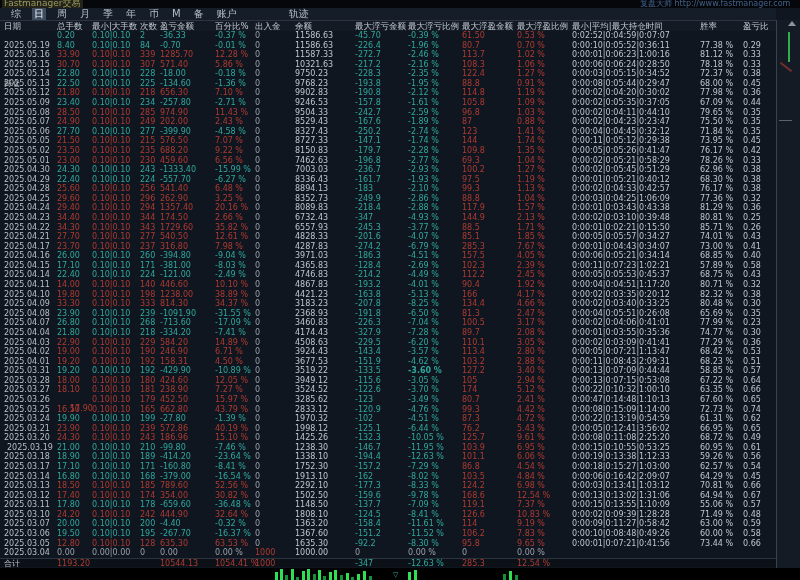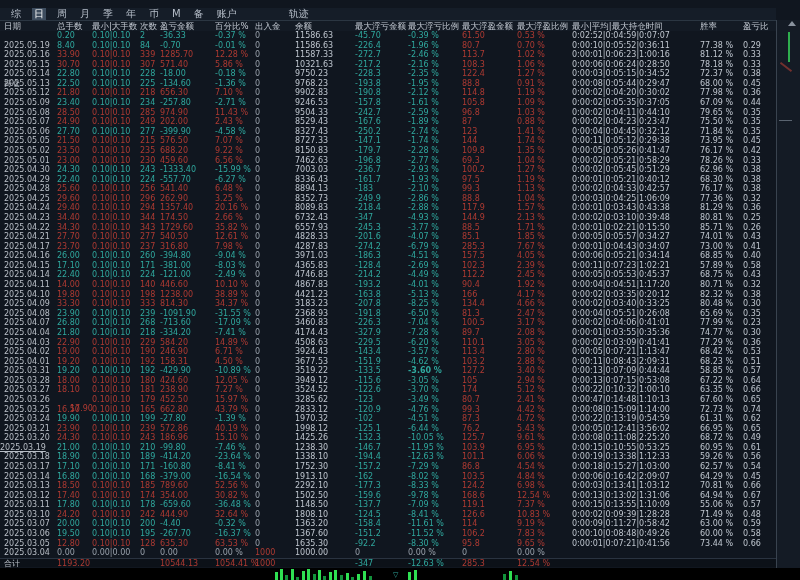--- a/index.html
+++ b/index.html
@@ -45,20 +45,24 @@
   .bar { position:absolute; bottom:0; width:3px; }
   .bar.bright { background:#2fe052; }
   .bar.dim { background:#12913a; }
   #strip-marker { position:absolute; bottom:1px; font-size:7px; line-height:7px; color:#2fa89e; }
 </style>
 </head>
 <body>
 
 <div id="win">
 
+  <div id="titlebar">
+    <span id="title-left">Fastmanager交易</span>
+    <span id="title-right">复盘大师 http://www.fastmanager.com</span>
+  </div>
 
   <div id="tabbar">
       <span class="tab">综</span>
       <span class="tab active">日</span>
       <span class="tab">周</span>
       <span class="tab">月</span>
       <span class="tab">季</span>
       <span class="tab">年</span>
       <span class="tab">币</span>
       <span class="tab">M</span>
@@ -809,21 +813,21 @@
         <span class="c txt" style="left: 295px;">1425.26</span>
         <span class="c neg" style="left: 355px;">-132.3</span>
         <span class="c neg" style="left: 408px;">-10.05 %</span>
         <span class="c pos" style="left: 462px;">125.7</span>
         <span class="c pos" style="left: 517px;">9.61 %</span>
         <span class="c txt" style="left: 572px;">0:00:08|0:11:08|2:25:20</span>
         <span class="c txt" style="left: 700px;">68.72 %</span>
         <span class="c txt" style="left: 743px;">0.49</span>
       </div>
       <div class="r">
-        <span class="c date" style="left: 0; text-decoration: underline;">2025.03.19</span>
+        <span class="c date" style="left: 7px;">2025.03.19</span>
         <span class="c neg" style="left: 57px;">21.00</span>
         <span class="c neg" style="left: 92px;">0.10|0.10</span>
         <span class="c neg" style="left: 140px;">210</span>
         <span class="c neg" style="left: 160px;">-99.80</span>
         <span class="c neg" style="left: 215px;">-7.46 %</span>
         <span class="c flat" style="left: 255px;">0</span>
         <span class="c txt" style="left: 295px;">1238.30</span>
         <span class="c neg" style="left: 355px;">-146.7</span>
         <span class="c neg" style="left: 408px;">-11.95 %</span>
         <span class="c pos" style="left: 462px;">103.9</span>

